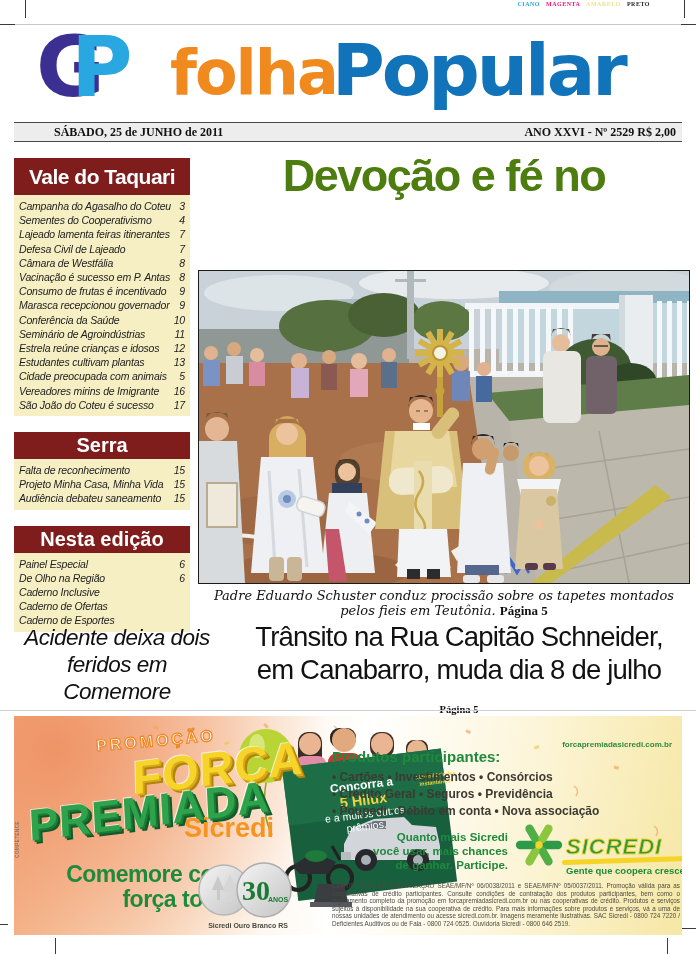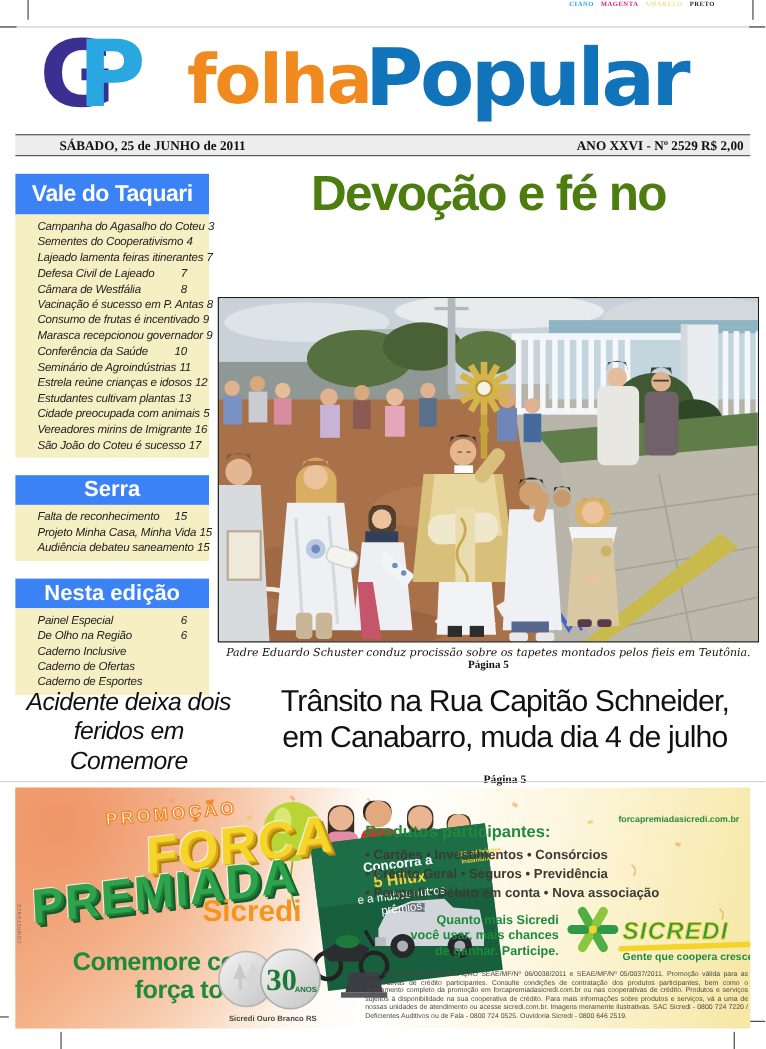--- a/index.html
+++ b/index.html
@@ -22,34 +22,34 @@
   .t-pop{position:absolute;left:318px;top:2px;color:#1173b9;font-weight:bold;
          font-size:72px;font-family:"DejaVu Sans",sans-serif;letter-spacing:-3px;}
   
   .datebar{position:absolute;left:14px;top:122px;width:668px;height:18px;background:#ededed;
            border-top:1px solid #4a4a4a;border-bottom:1px solid #4a4a4a;
            display:flex;align-items:center;justify-content:space-between;
            font-family:"Liberation Serif",serif;font-weight:bold;font-size:12px;color:#111;}
   .datebar .dl{margin-left:40px;} .datebar .ed{margin-right:6px;}
   
   .sidebar{position:absolute;left:14px;top:158px;width:176px;}
-  .shead{background:#3b82f6;color:#fff;font-weight:bold;text-align:center;}
+  .shead{background:#7f1d1d;color:#fff;font-weight:bold;text-align:center;}
   .shead.big{font-size:21px;line-height:37px;height:37px;letter-spacing:-0.5px;}
   .shead.small{font-size:20px;line-height:27px;height:27px;margin-top:16px;}
-  .slist{background:#f6efc3;padding:4px 20px;}
+  .slist{background:#f6efc3;padding:4px 5px;}
   .srow{display:flex;justify-content:space-between;font-style:italic;font-size:10.5px;
         line-height:14.2px;color:#222;letter-spacing:-0.2px;white-space:nowrap;}
   .srow .pg{margin-left:3px;}
   
   .headline{position:absolute;left:198px;top:150px;width:492px;text-align:center;
             font-weight:bold;font-size:45px;line-height:51px;color:#4d7c0f;letter-spacing:-1.5px;}
   .photo{position:absolute;left:198px;top:270px;width:490px;height:312px;
          border:1px solid #1a1a1a;background:#b9b4a9;}
   .caption{position:absolute;left:198px;top:588px;width:492px;text-align:center;
-           font-family:"DejaVu Serif",serif;font-style:italic;font-size:10px;color:#111;}
+           font-family:"DejaVu Serif",serif;font-style:italic;font-size:13px;color:#111;}
   .caption b{font-style:normal;font-family:"Liberation Serif",serif;}
   
   .sec-left{position:absolute;left:12px;top:624px;width:210px;text-align:center;
             font-style:italic;font-size:22.5px;line-height:27px;color:#111;letter-spacing:-0.5px;}
   .sec-right{position:absolute;left:228px;top:620px;width:462px;text-align:center;
              font-size:27.5px;line-height:33px;color:#111;letter-spacing:-0.8px;}
   .pagref{display:block;margin-top:7px;font-style:normal;font-family:"Liberation Serif",serif;
           font-weight:bold;font-size:10.5px;letter-spacing:0;}
   .adrule{position:absolute;left:0;top:710px;width:696px;height:1px;background:#cfcfcf;}
   
@@ -437,21 +437,21 @@
     <b>Página 5</b>
   </div>
 
   <div class="sec-left">
     <div>Acidente deixa dois</div>
     <div>feridos em Comemore</div>
     <span class="pagref">Página 17</span>
   </div>
   <div class="sec-right">
     <div>Trânsito na Rua Capitão Schneider,</div>
-    <div>em Canabarro, muda dia 4 de julho</div>
+    <div>em Canabarro, muda dia 8 de julho</div>
     <span class="pagref">Página 5</span>
   </div>
 
   <div class="adrule"></div>
 
   <div class="ad">
 
     <svg width="668" height="219" viewBox="0 0 668 219" style="position:absolute;left:0;top:0;">
 
       <g opacity=".65">

